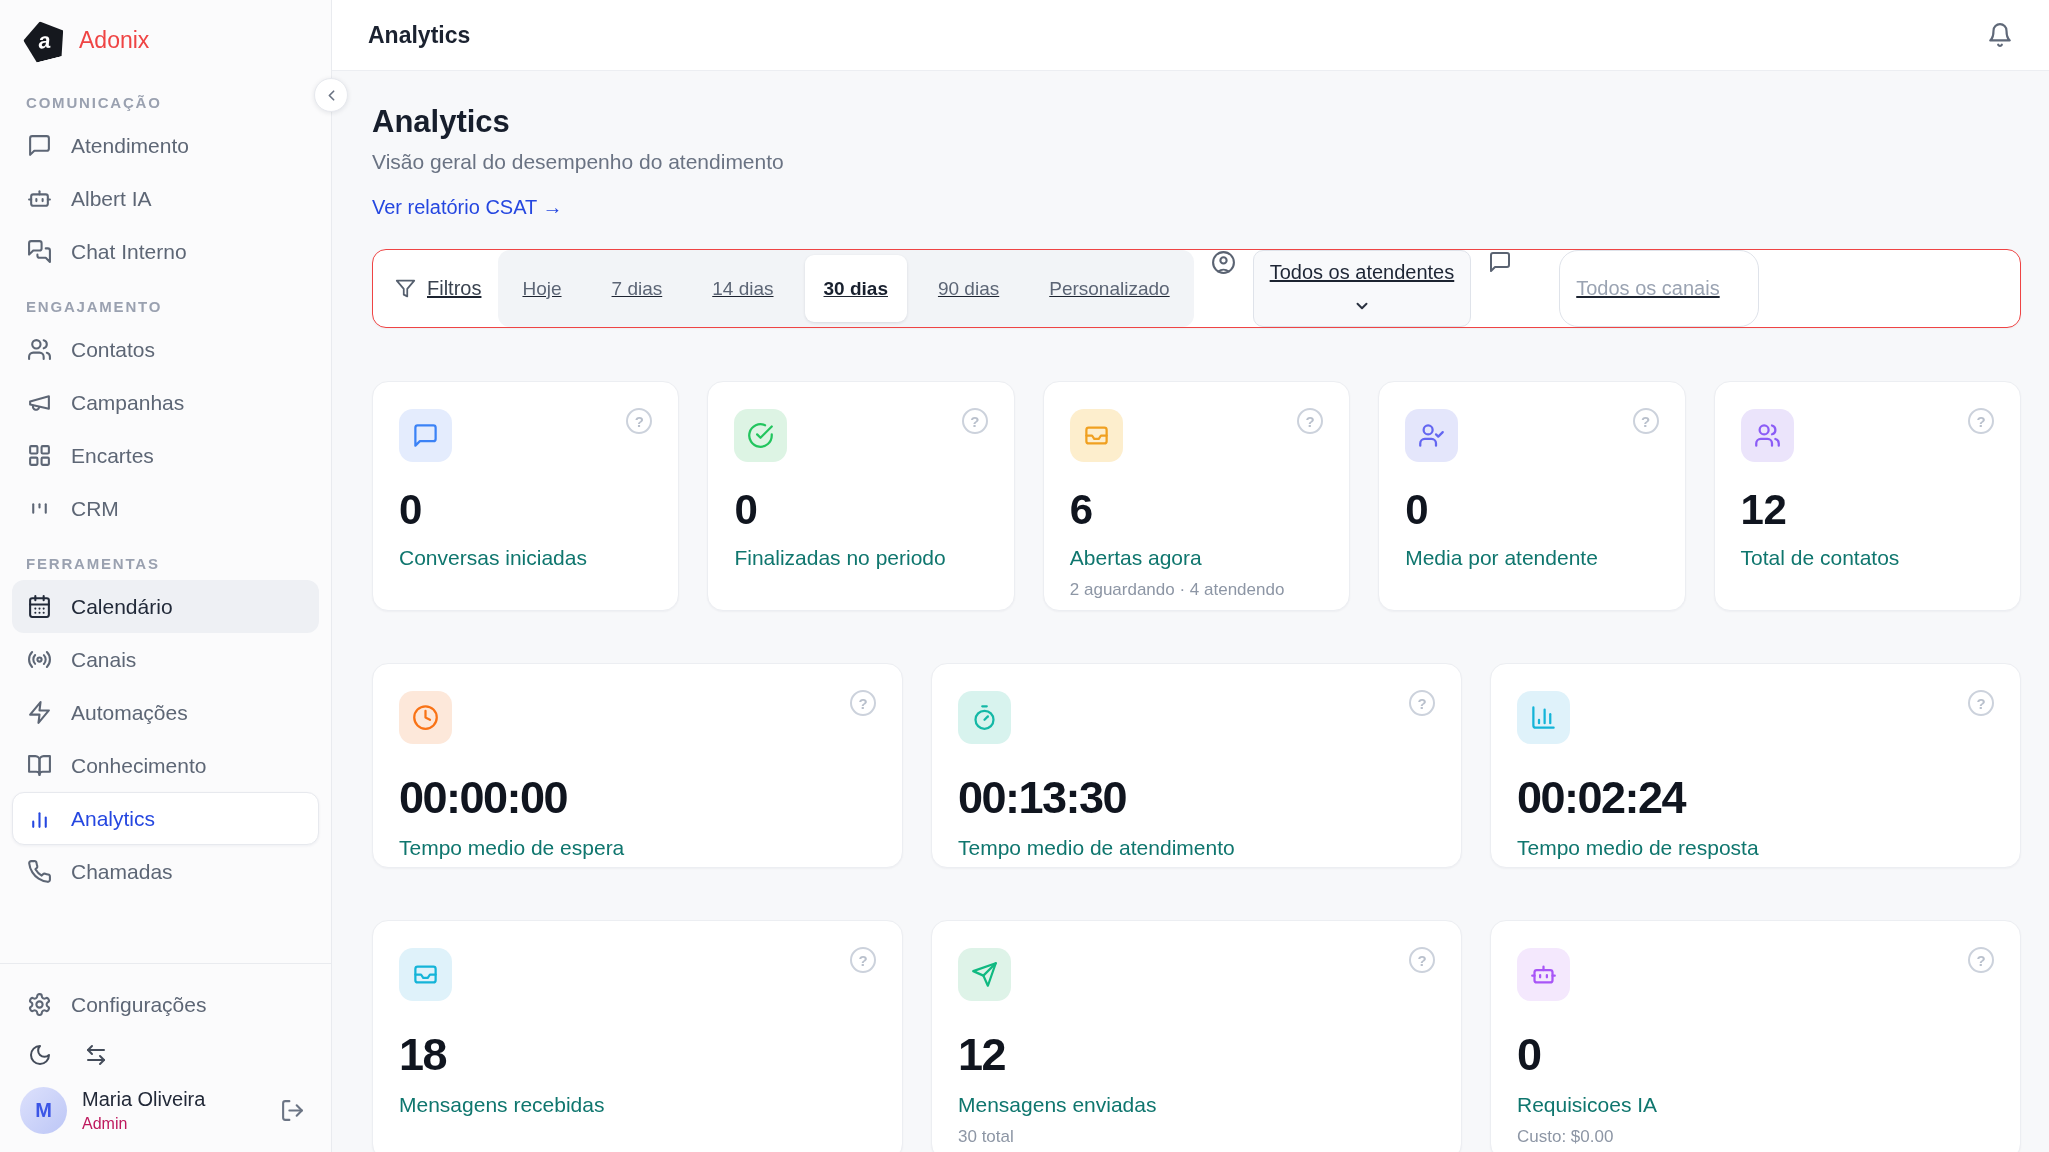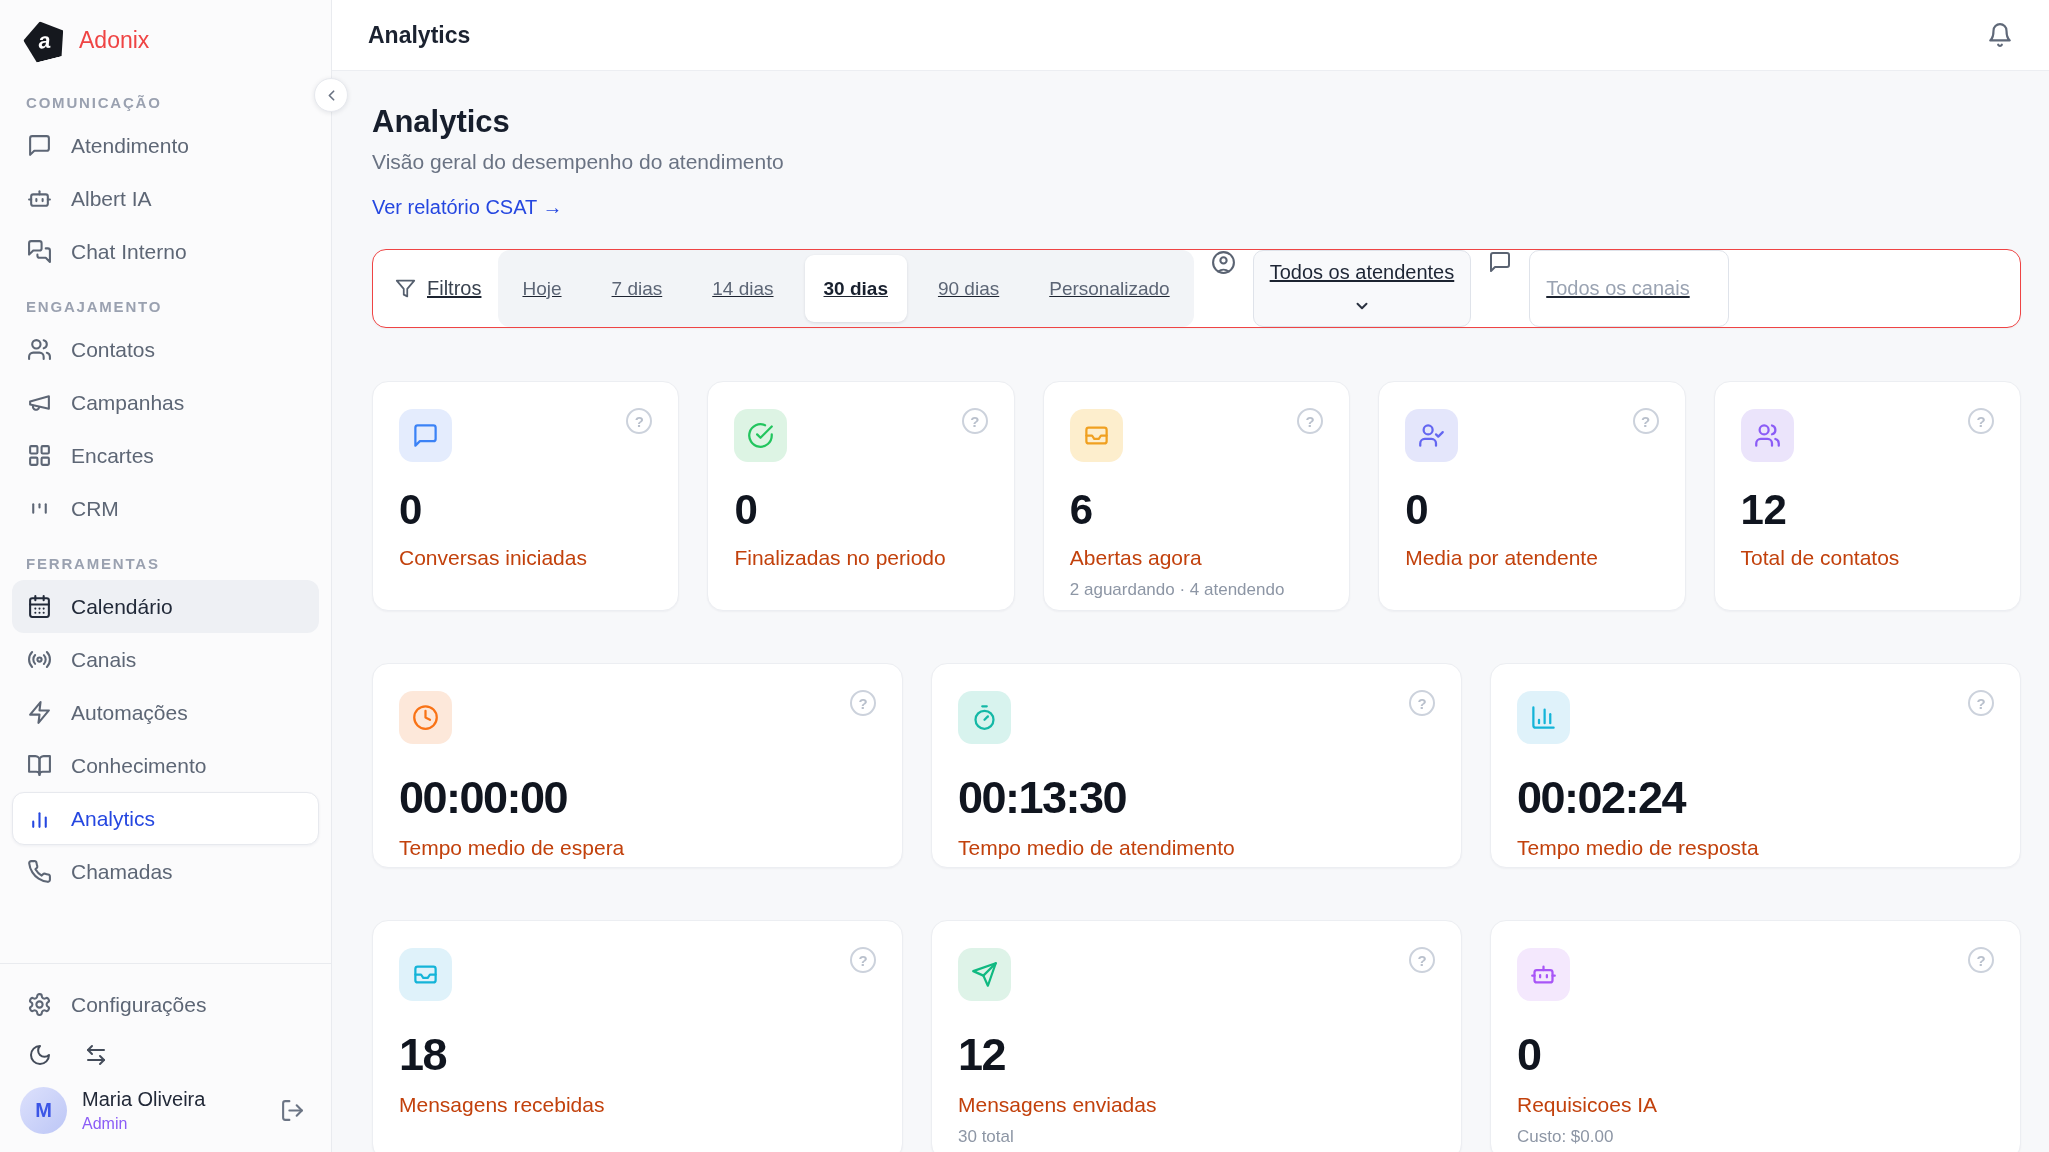--- a/index.html
+++ b/index.html
@@ -32,21 +32,21 @@
   .nav-item.active{ background:#fff; border-color:#e7e9ee; color:#2547e0; box-shadow:0 1px 3px rgba(25,39,80,.06); font-weight:500; }
   .sidebar-footer{ margin-top:auto; border-top:1px solid #e9ebef; padding:14px 12px 16px; }
   .mode-row{ display:flex; align-items:center; gap:32px; padding:12px 16px 8px; color:#444c5a; }
   .mode-row svg{ width:24px; height:24px; cursor:pointer; }
   .user-row{ display:flex; align-items:center; gap:15px; padding:12px 6px 2px 8px; }
   .avatar{ width:47px; height:47px; border-radius:50%;
            background:linear-gradient(135deg,#dde1fc 0%,#bcc6f6 100%);
            color:#3b55e6; display:flex; align-items:center; justify-content:center;
            font-weight:700; font-size:20px; }
   .user-name{ font-size:20px; color:#222938; font-weight:500; }
-  .user-role{ font-size:16px; color:#8b5cf6; margin-top:4px; }
+  .user-role{ font-size:16px; color:#be185d; margin-top:4px; }
   .logout{ margin-left:auto; color:#6b7484; padding-right:8px; cursor:pointer; }
 
   
   .main{ flex:1; display:flex; flex-direction:column; height:1152px; overflow:hidden; }
   .topbar{ height:71px; min-height:71px; background:#fff; border-bottom:1px solid #eceef2;
            display:flex; align-items:center; justify-content:space-between; padding:0 36px; }
   .topbar-title{ font-size:23px; font-weight:700; color:#1b2230; }
   .bell{ color:#5f6878; cursor:pointer; }
   .content{ padding:33px 28px 0 40px; flex:1; overflow:hidden; }
   .page-title{ font-size:31px; font-weight:800; color:#171e2c; }
@@ -60,41 +60,41 @@
   .filters-label{ display:flex; gap:11px; align-items:center; color:#39424f; font-size:20px; }
   .filters-label svg{ color:#555f6e; }
   .segmented{ display:flex; background:#f2f4f7; border-radius:12px; padding:5px; gap:12px; }
   .seg-btn{ font-size:19px; color:#5c6575; padding:9px 19px; border-radius:9px; border:none;
             background:transparent; font-family:inherit; cursor:pointer; white-space:nowrap; }
   .seg-btn.selected{ background:#fff; color:#18202e; font-weight:600; box-shadow:0 1px 3px rgba(23,32,54,.12); }
   .filter-icon{ color:#5a6372; }
   .select-box{ display:flex; align-items:center; gap:13px; background:#f8f9fb; border:1px solid #dfe3ea;
                border-radius:10px; padding:10px 16px; font-size:20px; color:#1e2635; font-weight:500; cursor:pointer;flex-direction:column; }
   .select-box svg{ color:#2a3240; }
-  .chan-input{ border:1px solid #dfe3ea; border-radius:10px; padding:11px 16px; font-size:20px;
-               width:200px; background:#fff; color:#1e2635; font-family:inherit; }
+  .chan-input{ border:1px solid #dfe3ea; border-radius:19px; padding:11px 16px; font-size:20px;
+               width:200px; background:#fff; color:#1e2635; font-family:inherit;margin-left:30px; }
   .chan-input::placeholder{ color:#9aa3b2; }
 
   
   .grid5{ display:grid; grid-template-columns:repeat(5,1fr); gap:28px; margin-top:53px; }
   .grid3{ display:grid; grid-template-columns:repeat(3,1fr); gap:28px; margin-top:52px; }
   .card{ position:relative; background:#fff; border:1px solid #eceef2; border-radius:16px;
          padding:27px 26px 0; box-shadow:0 1px 2px rgba(23,32,54,.04); }
   .grid5 .card{ height:230px; }
   .grid3 .card{ height:205px; }
   .grid3.row-last .card{ height:240px; }
   .tile{ width:53px; height:53px; border-radius:14px; display:flex; align-items:center; justify-content:center; }
   .tile svg{ width:27px; height:27px; }
   .help{ position:absolute; top:26px; right:26px; width:26px; height:26px; border:2px solid #ccd2dc;
          border-radius:50%; color:#b9c0cc; display:flex; align-items:center; justify-content:center;
          font-size:15px; font-weight:700; cursor:pointer; }
   .help::after{ content:"?"; }
   .value{ font-size:42px; font-weight:800; color:#10151f; margin-top:24px; letter-spacing:-.5px; }
   .grid3 .value{ font-size:45px; letter-spacing:-1.5px; margin-top:28px; }
-  .stat-label{ font-size:21px; color:#c2410c; margin-top:12px; }
+  .stat-label{ font-size:21px; color:#0f766e; margin-top:12px; }
   .stat-sub{ font-size:17px; color:#8d96a5; margin-top:10px; }
 
   
   .tint-blue   { background:#e4ecfd; color:#3b82f6; }
   .tint-green  { background:#ddf4e4; color:#22c55e; }
   .tint-amber  { background:#fdeecd; color:#f0a020; }
   .tint-indigo { background:#e4e6fb; color:#6366f1; }
   .tint-purple { background:#ebe4fb; color:#8b5cf6; }
   .tint-orange { background:#fde8da; color:#f97316; }
   .tint-teal   { background:#d8f3ee; color:#14b8a6; }

